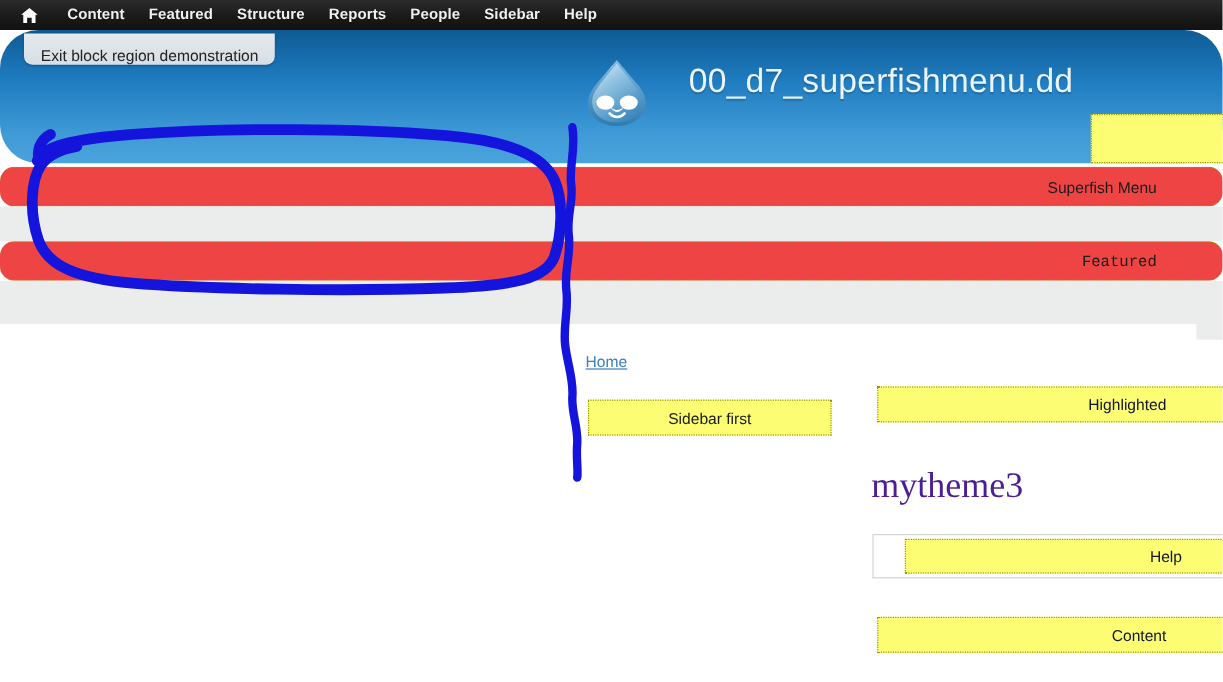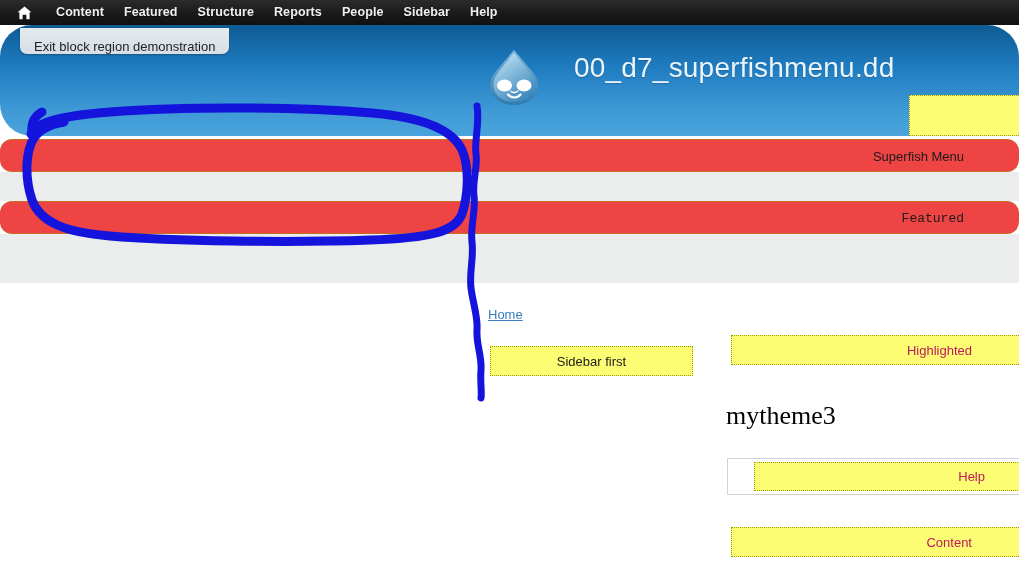--- a/index.html
+++ b/index.html
@@ -121,21 +121,21 @@
   }
 
   #band-superfish { top: 139px; height: 33px; }
   #band-gap1     { top: 172px; height: 29px; }
   #band-featured { top: 201px; height: 33px; font-family: Liberation Mono, monospace; }
   #band-gap2     { top: 234px; height: 49px; }
 
   
   #main {
     position: absolute;
-    top: 283px; left: 0;
+    top: 270px; left: 0;
     width: 997px; height: 285px;
     background: #ffffff;
     z-index: 4;
     text-decoration: underline;
   }
   #breadcrumb {
     position: absolute;
     left: 488px; top: 24px;
     font-size: 13px;
     color: #3b7ec0;
@@ -159,36 +159,36 @@
   
   .right-block {
     position: absolute;
     background: #fdfd74;
     border: 1px dotted #9a9a00;
     display: flex;
     align-items: center;
   }
   .right-block .block-label {
     font-size: 13px;
-    color: #be185d;
+    color: #0f172a;
     margin-left: auto;
     margin-right: 58px;
     white-space: nowrap;
   }
 
   #block-highlighted {
     left: 731px; top: 52px;
     width: 300px; height: 30px;
   }
   #theme-name {
     position: absolute;
     left: 726px; top: 118px;
     font-family: "Liberation Serif", serif;
-    font-size: 26px;
-    color: #000000;
+    font-size: 30px;
+    color: #4c1d95;
     white-space: nowrap;
   }
   #help-wrapper {
     position: absolute;
     left: 727px; top: 175px;
     width: 304px; height: 37px;
     background: #ffffff;
     border: 1px solid #d4d4d4;
   }
   #block-help {

